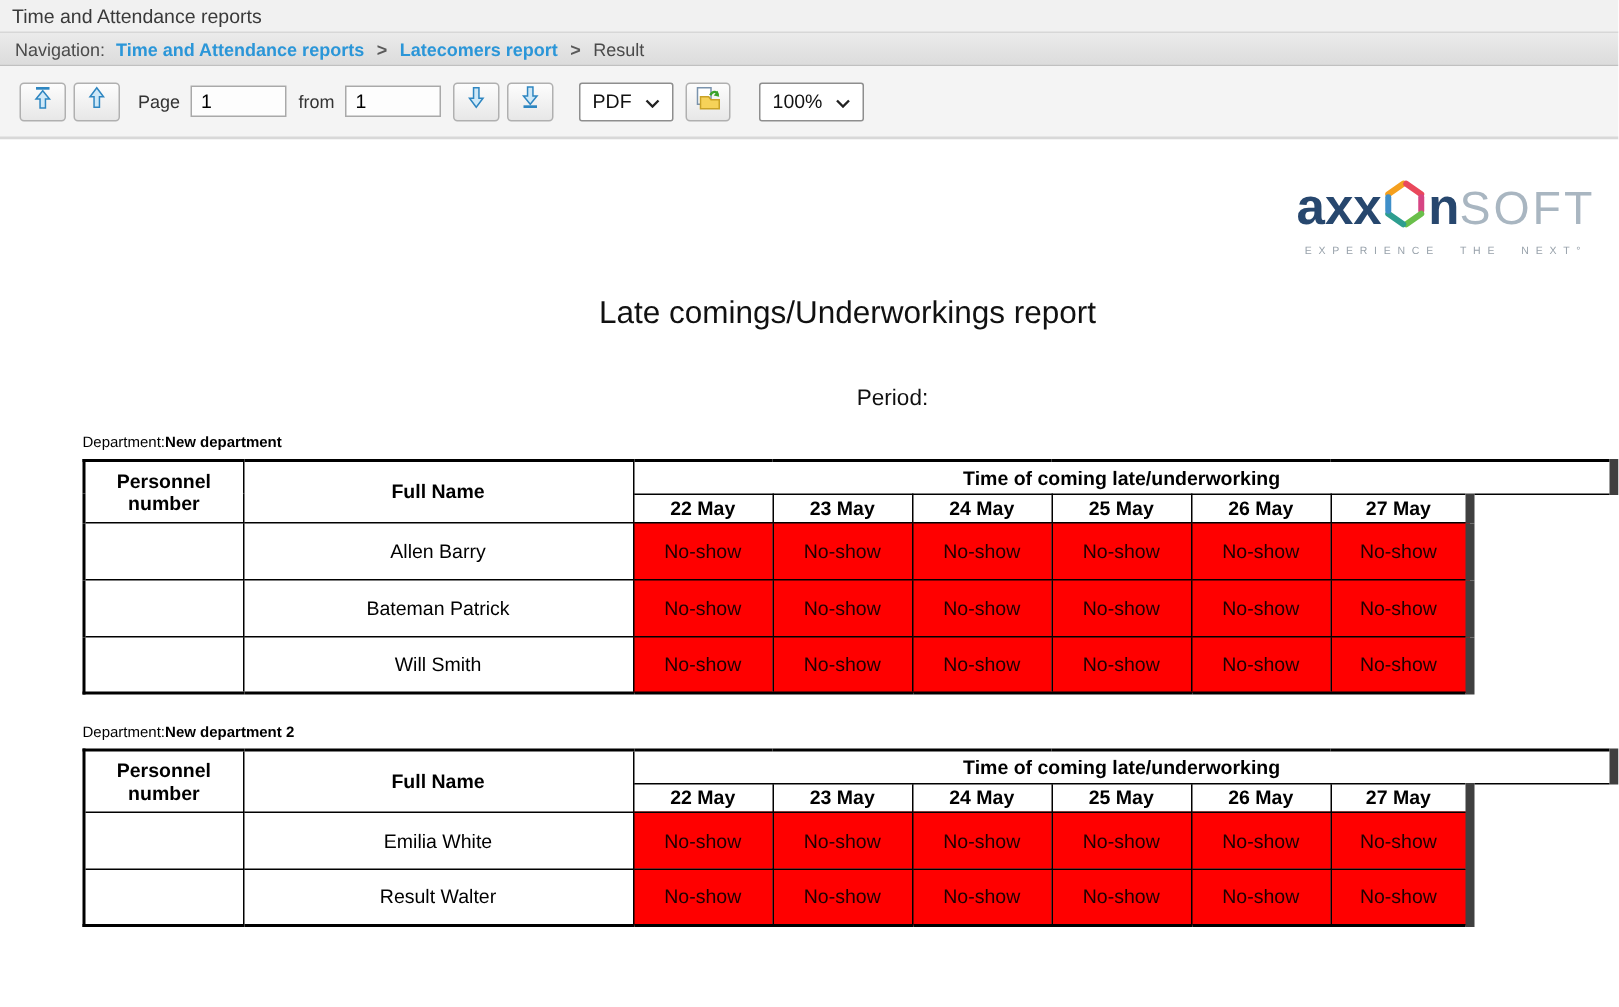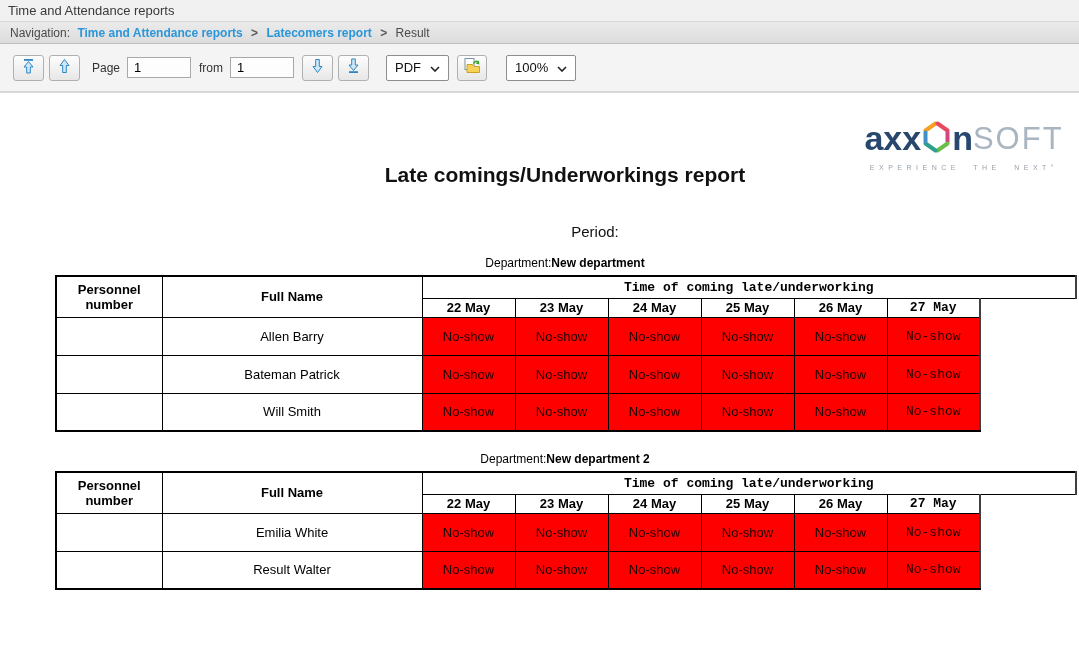--- a/index.html
+++ b/index.html
@@ -39,45 +39,45 @@
   
   .logo { position: absolute; top: 26px; right: 6px; width: 218px; text-align: center; }
   .logo-word { display: flex; align-items: center; justify-content: center; }
   .lg-navy { color: var(--logo-navy); font-size: 34px; font-weight: bold; letter-spacing: 0px; }
   .lg-soft { color: var(--logo-gray); font-size: 31px; letter-spacing: 2px; }
   .lg-hex { margin: 0 2px; }
   .logo-tagline { margin-top: 6px; font-size: 7px; color: #98a2ab;
                   letter-spacing: 4.5px; word-spacing: 7px; white-space: nowrap; }
 
   .rep-inner { width: 1020px; margin-left: 55px; }
-  .rep-title { padding-top: 70px; text-align: center; font-size: 21px; color: #111;
-               font-weight: bold; }
+  .rep-title { padding-top: 104px; text-align: center; font-size: 21px; color: #111;
+               font-weight: normal; }
   .period-row { display: flex; justify-content: center; align-items: flex-start;
                 gap: 48px; margin-top: 26px; transform: translateX(30px); }
   .period-label { font-size: 15px; color: #111; padding-top: 10px; }
   .period-value { width: 300px; font-size: 15px; color: #111; text-align: center;
                   line-height: 21px; }
 
   .dept { margin-top: 0; }
-  .dept-label { font-size: 12px; color: #000; margin: 16px 0 5px 0; text-align: center; }
+  .dept-label { font-size: 10px; color: #000; margin: 16px 0 5px 0; }
   .dept-label b { font-weight: bold; }
   .dept + .dept .dept-label { margin-top: 20px; }
 
   .rep-table { border-collapse: collapse; table-layout: fixed; width: 1020px; }
   .rep-table thead tr:nth-child(1) { height: 22px; }
   .rep-table thead tr:nth-child(2) { height: 19px; }
   .rep-table tbody tr { height: 38px; padding-left: 30px; }
   .hcell { border: 1px solid #000; font-weight: bold; font-size: 13px; color: #000;
            text-align: center; padding: 0 2px; line-height: 15px; }
   .cell  { border: 1px solid #000; font-size: 13px; color: #000; text-align: center; }
   .noshow { background: var(--no-show-bg); color: var(--no-show-text); }
   .filler { border: none; background: transparent; }
   .b-top    { border-top: 2px solid #000; }
   .b-left   { border-left: 2px solid #000; }
-  .b-right  { border-right: 2px solid #404040; font-family: Liberation Mono, monospace; }
+  .b-right  { border-right: 6px solid #404040; }
   .b-bottom { border-bottom: 2px solid #000; }
 </style>
 </head>
 <body>
 
 <div class="titlebar">
   <span>Time and Attendance reports</span>
 </div>
 
 <div class="navbar">

